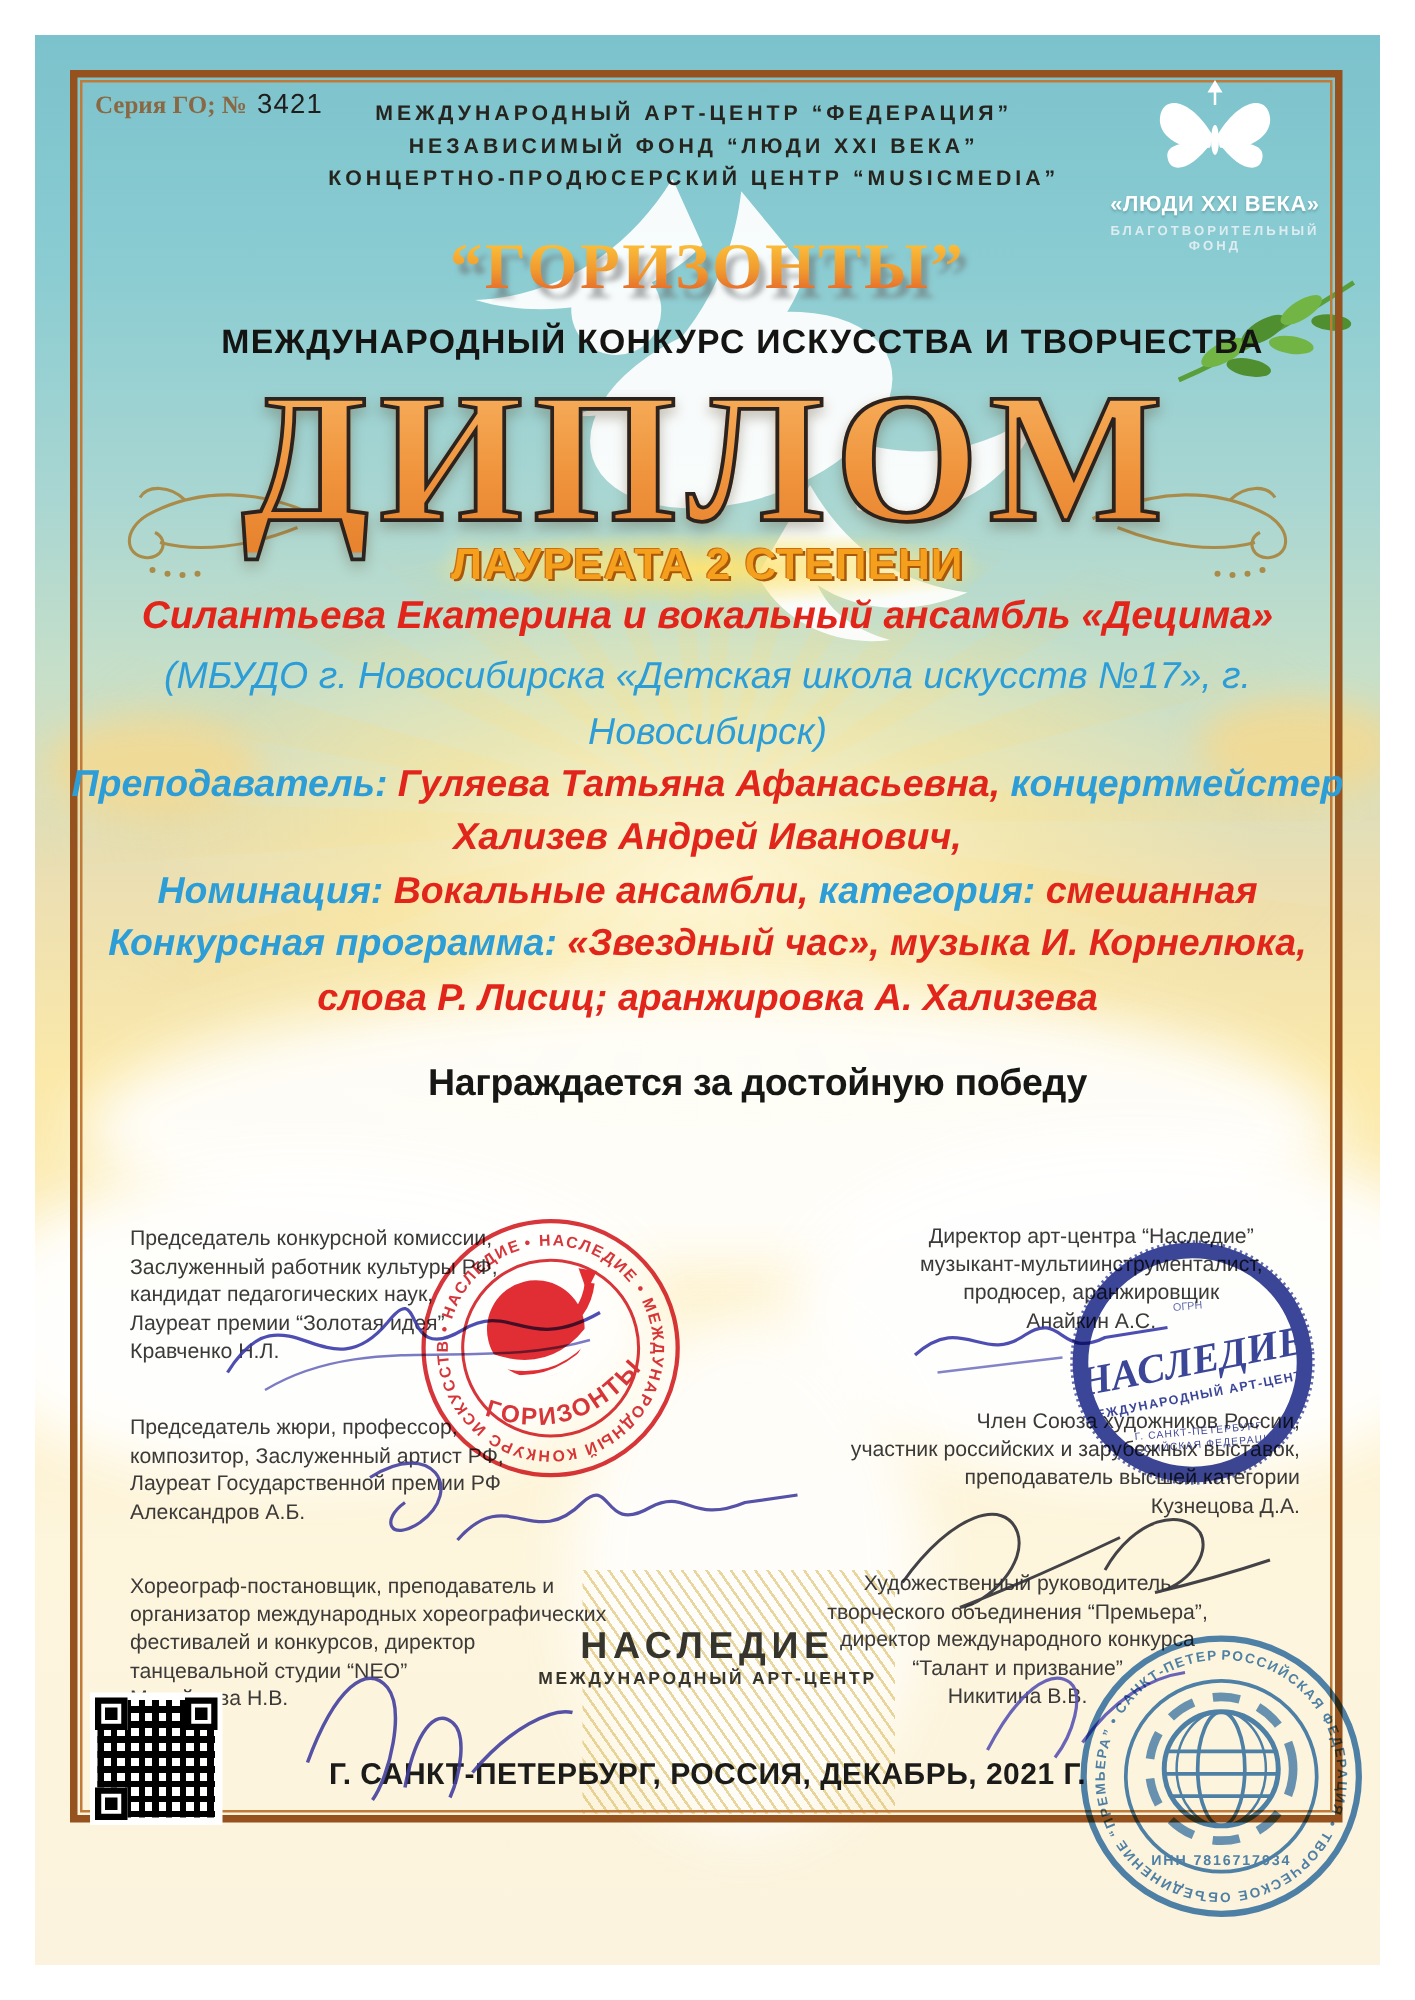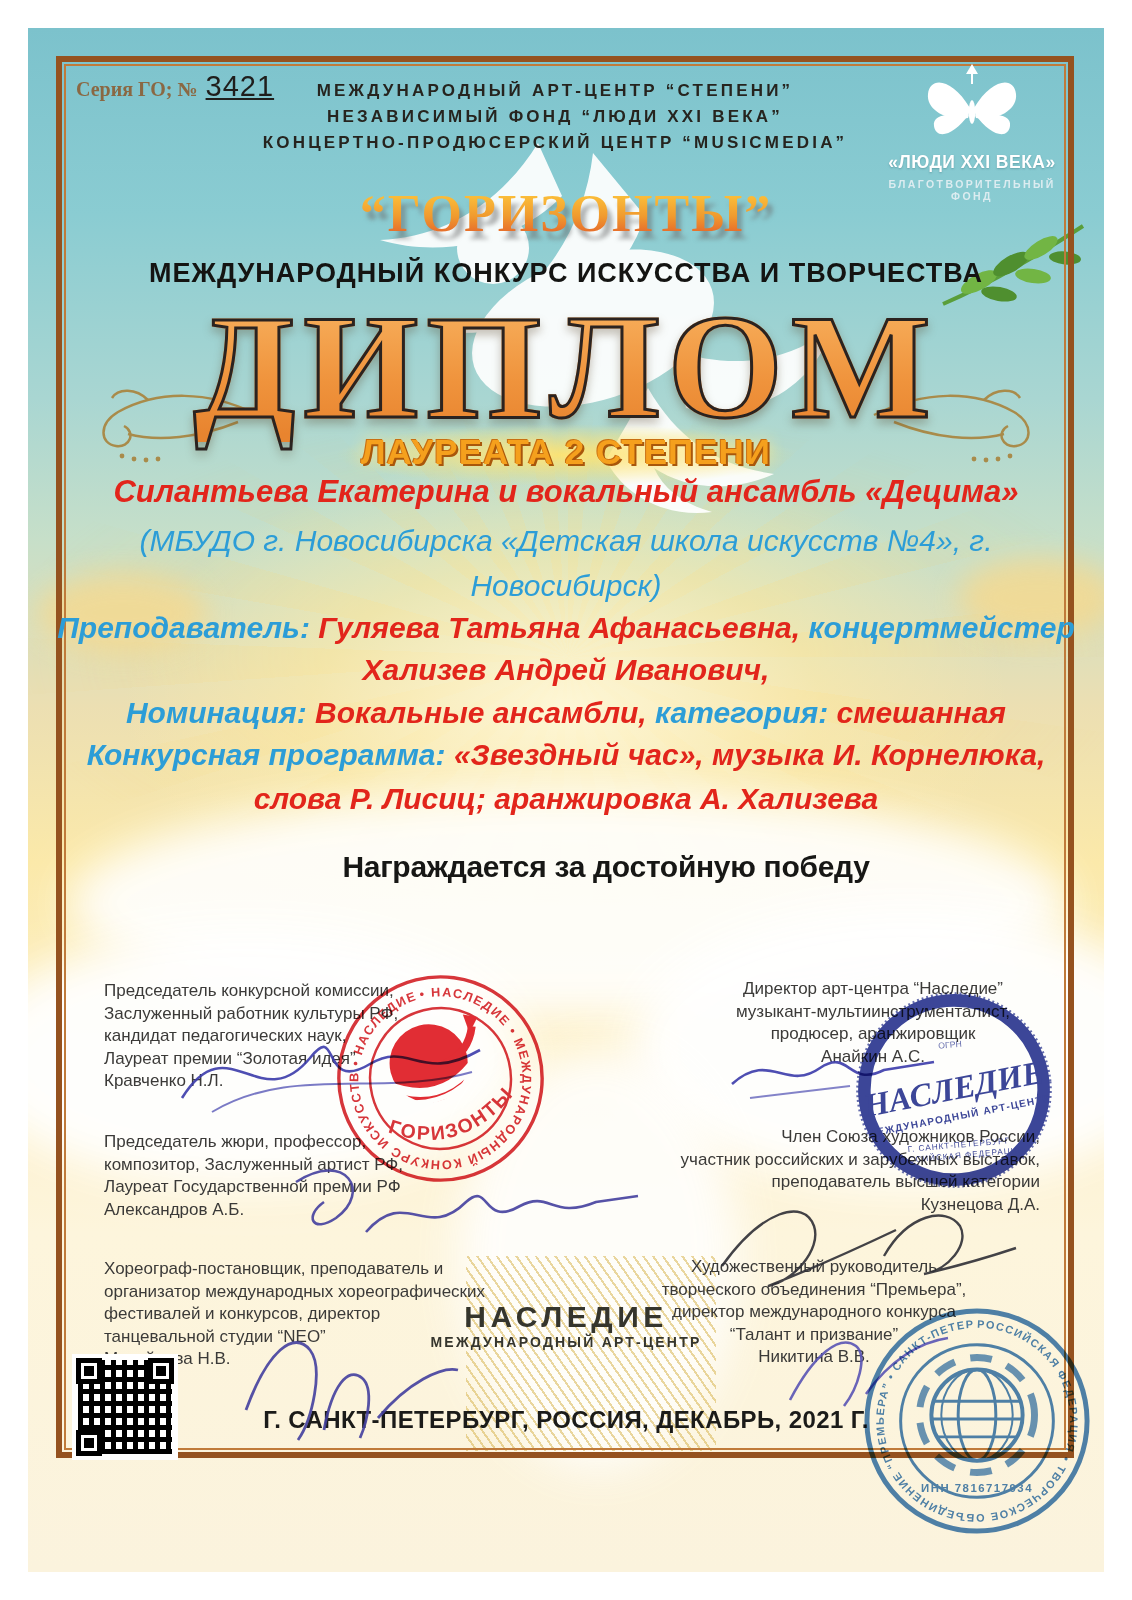--- a/index.html
+++ b/index.html
@@ -34,31 +34,31 @@
   .dove{position:absolute;left:260px;top:60px;z-index:2;}
   .branch{position:absolute;left:905px;top:180px;z-index:2;}
   .frame{
     position:absolute;left:28px;top:28px;width:1018px;height:1402px;box-sizing:border-box;
     border:6px solid #95521f;z-index:4;pointer-events:none;
   }
   .frame::after{content:"";position:absolute;inset:2px;border:2px solid #c07a3a;}
   .t{position:absolute;left:0;width:100%;text-align:center;z-index:5;}
   .serial{position:absolute;left:48px;top:42px;z-index:5;white-space:nowrap;}
   .serial .lbl{font-family:"Liberation Serif",serif;font-weight:bold;font-size:20px;color:#8a6843;}
-  .serial .num{font-size:29px;color:#1f1e1c;margin-left:8px;letter-spacing:1px;text-decoration:underline;}
+  .serial .num{font-size:22px;color:#1f1e1c;margin-left:8px;letter-spacing:1px;}
   .org-header{position:absolute;left:177px;top:50px;width:700px;text-align:center;z-index:5;
     font-size:17px;font-weight:bold;letter-spacing:3.2px;line-height:26px;color:#26241f;}
   .fund-logo{position:absolute;right:26px;top:36px;width:212px;text-align:center;z-index:5;}
   .fund-logo .title{font-size:17.5px;font-weight:bold;color:#ffffff;letter-spacing:.5px;margin-top:2px;text-shadow:0 1px 2px rgba(40,90,100,.35);}
   .fund-logo .sub{font-size:10.5px;font-weight:bold;color:#dcecf0;letter-spacing:2.4px;margin-top:5px;}
   .contest-name{top:156px;font-family:"Liberation Serif",serif;font-weight:bold;font-size:52px;letter-spacing:2px;
     background:linear-gradient(180deg,#fdc53c 12%,#f09a2e 55%,#e2572a 95%);
     -webkit-background-clip:text;background-clip:text;color:transparent;-webkit-text-fill-color:transparent;
     filter:drop-shadow(5px 8px 2px rgba(105,105,105,.5));}
-  .contest-subtitle{top:230px;font-size:27px;font-weight:bold;letter-spacing:1px;color:#141412;}
+  .contest-subtitle{top:230px;font-size:27px;font-weight:bold;letter-spacing:1px;color:#141412;margin-left:28px;}
   .diploma-title{top:264px;font-family:"Liberation Serif",serif;font-weight:bold;font-size:148px;line-height:150px;letter-spacing:8px;
     background:linear-gradient(180deg,#f7ae5b 10%,#ef933c 60%,#e8842f 95%);
     -webkit-background-clip:text;background-clip:text;color:transparent;-webkit-text-fill-color:transparent;
     -webkit-text-stroke:3px #2b2320;filter:drop-shadow(0 5px 5px rgba(90,70,40,.35));}
   .flourish{position:absolute;top:332px;z-index:4;}
   .flourish.fl{left:60px;}
   .flourish.fr{right:60px;transform:scaleX(-1);}
   .degree-glow{position:absolute;left:308px;top:396px;width:460px;height:62px;z-index:4;
     background:radial-gradient(closest-side,rgba(255,226,110,.95),rgba(255,226,110,0));}
   .degree{top:404px;font-size:35px;font-weight:bold;letter-spacing:1px;color:#f5a01d;
@@ -137,21 +137,21 @@
     <ellipse cx="132" cy="50" rx="16" ry="6.5" fill="#4f8f2f" transform="rotate(5 132 50)"></ellipse>
   </svg>
 
   <div class="frame"></div>
 
   <div class="serial">
     <span class="lbl">Серия ГО; №</span><span class="num">3421</span>
   </div>
 
   <div class="org-header">
-    <div>МЕЖДУНАРОДНЫЙ АРТ-ЦЕНТР “СТЕПЕНИ”</div>
+    <div>МЕЖДУНАРОДНЫЙ АРТ-ЦЕНТР “ФЕДЕРАЦИЯ”</div>
     <div>НЕЗАВИСИМЫЙ ФОНД “ЛЮДИ XXI ВЕКА”</div>
     <div>КОНЦЕРТНО-ПРОДЮСЕРСКИЙ ЦЕНТР “MUSICMEDIA”</div>
   </div>
 
   <div class="fund-logo">
     <svg width="100" height="82" viewBox="0 0 100 82">
       <g fill="#ffffff">
         <path d="M44 10 l6 -10 6 10 z"></path>
         <rect x="49" y="6" width="2" height="14"></rect>
         <path d="M48 44 C30 14 8 12 6 30 C4 46 26 58 46 54 Z"></path>
@@ -193,21 +193,21 @@
         <circle cx="46" cy="99" r="2.4"></circle>
         <circle cx="58" cy="100" r="2.4"></circle>
         <circle cx="70" cy="99" r="2.4"></circle>
     </g>
   </svg>
 
   <div class="degree-glow"></div>
   <div class="t degree">ЛАУРЕАТА 2 СТЕПЕНИ</div>
 
   <div class="t recipient">Силантьева Екатерина и вокальный ансамбль «Децима»</div>
-  <div class="t school">(МБУДО г. Новосибирска «Детская школа искусств №4», г. Новосибирск)</div>
+  <div class="t school">(МБУДО г. Новосибирска «Детская школа искусств №17», г. Новосибирск)</div>
 
   <div class="t iline l-teacher">
     <span class="blue">Преподаватель:</span>
     <span class="red">Гуляева Татьяна Афанасьевна,</span>
     <span class="blue">концертмейстер</span>
   </div>
   <div class="t iline l-teacher2">
     <span class="red">Хализев Андрей Иванович,</span>
   </div>
   <div class="t iline l-nom">

